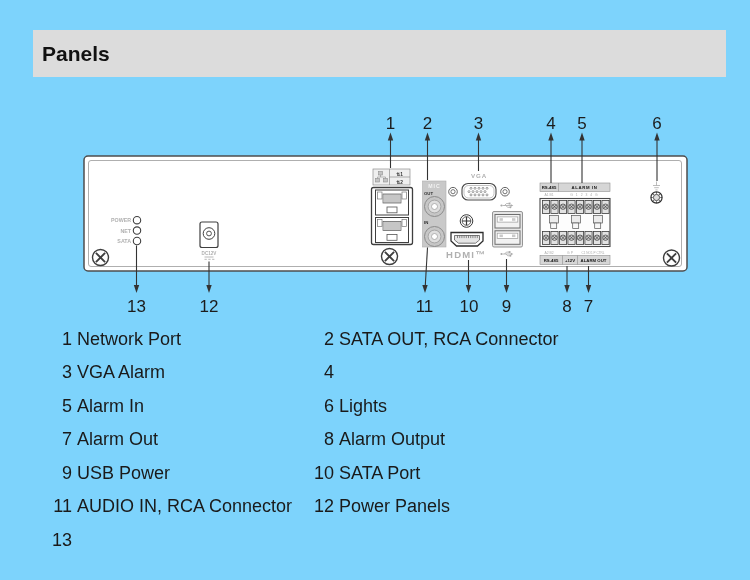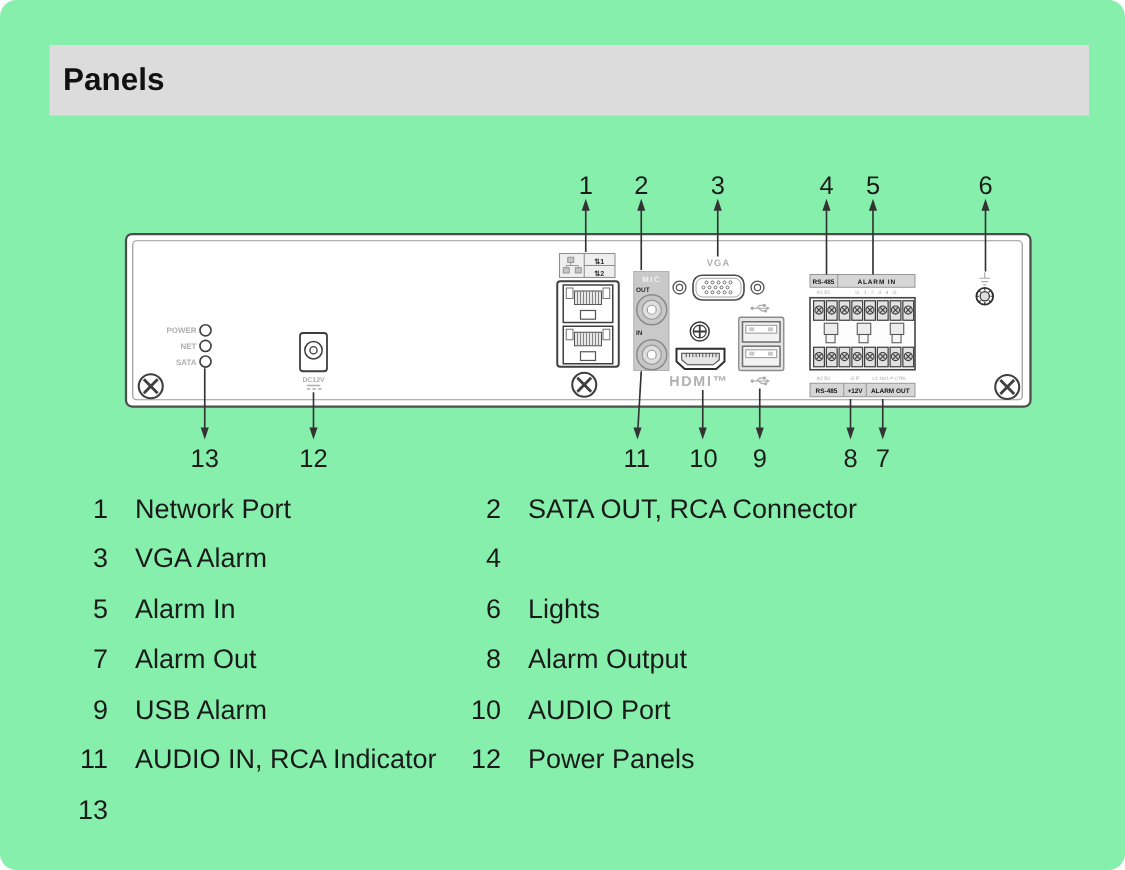--- a/index.html
+++ b/index.html
@@ -1,27 +1,27 @@
 <!DOCTYPE html>
 <html><head>
 <meta charset="utf-8">
 <style>
   html,body{margin:0;padding:0;background:#fff;}
-  .page{position:relative;width:750px;height:580px;background:#86efac;overflow:hidden;
-        font-family:"Liberation Sans",sans-serif;color:#1a1a1a;border-radius:11px;}
+  .page{position:relative;width:750px;height:580px;background:#7dd3fc;overflow:hidden;
+        font-family:"Liberation Sans",sans-serif;color:#1a1a1a;}
   .panel-header{position:absolute;left:33px;top:30px;width:693px;height:47px;
         background:#dcdcdc;display:flex;align-items:center;box-sizing:border-box;
         padding-left:9px;font-size:21px;font-weight:bold;color:#111;}
   .diagram{position:absolute;left:0;top:0;width:750px;height:580px;}
   .legend{position:absolute;left:45px;top:322px;width:670px;display:grid;
         grid-template-columns:262px 1fr;grid-auto-rows:33.5px;align-items:center;
         font-size:18px;line-height:1;color:#1a1a1a;}
   .legend-item{display:flex;align-items:baseline;white-space:nowrap;}
   .lnum{width:27px;text-align:right;flex:none;}
-  .llabel{margin-left:18px;}
+  .llabel{margin-left:5px;}
   svg text{font-family:"Liberation Sans",sans-serif;}
   .callout-num{font-size:17px;fill:#1c1c1c;}
   .cl{stroke:#333;stroke-width:1.1;}
   .ch{fill:#333;}
   .muted{fill:#b0b0b0;font-weight:bold;}
   .tinybar{font-size:4.3px;font-weight:bold;fill:#161616;}
   .tinypin{font-size:3.4px;fill:#ababab;}
 </style>
 </head>
 <body>
@@ -328,29 +328,29 @@
     <div class="legend-item">
         <span class="lnum">7</span>
         <span class="llabel">Alarm Out</span>
       </div>
     <div class="legend-item">
         <span class="lnum">8</span>
         <span class="llabel">Alarm Output</span>
       </div>
     <div class="legend-item">
         <span class="lnum">9</span>
-        <span class="llabel">USB Alarm</span>
+        <span class="llabel">USB Power</span>
       </div>
     <div class="legend-item">
         <span class="lnum">10</span>
-        <span class="llabel">AUDIO Port</span>
+        <span class="llabel">SATA Port</span>
       </div>
     <div class="legend-item">
         <span class="lnum">11</span>
-        <span class="llabel">AUDIO IN, RCA Indicator</span>
+        <span class="llabel">AUDIO IN, RCA Connector</span>
       </div>
     <div class="legend-item">
         <span class="lnum">12</span>
         <span class="llabel">Power Panels</span>
       </div>
     <div class="legend-item">
         <span class="lnum">13</span>
       </div>
   </div>
 

